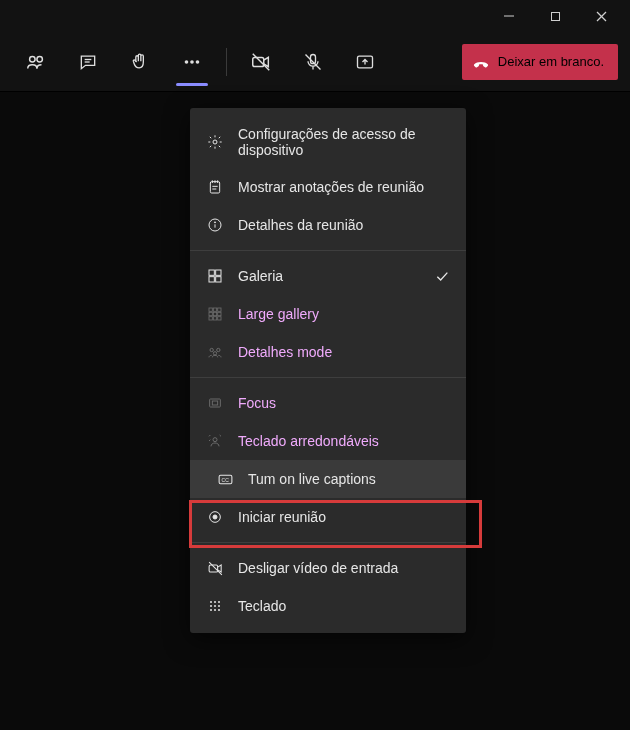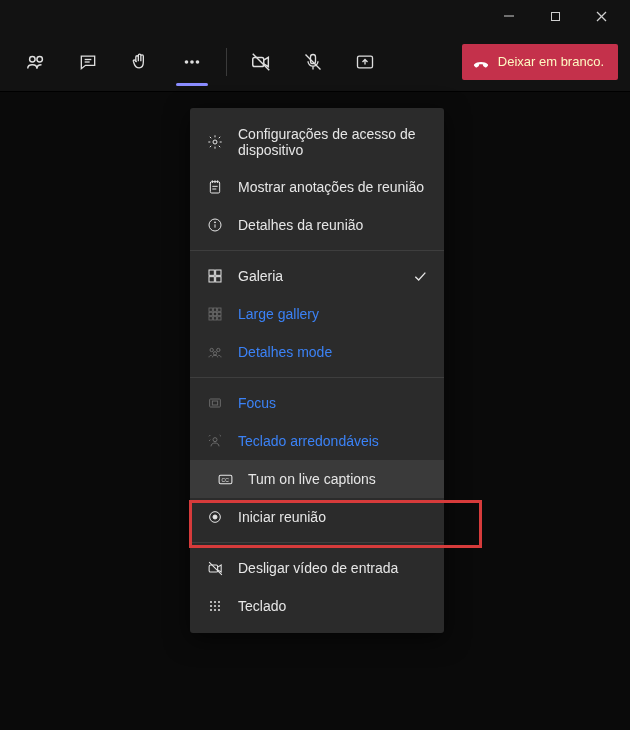--- a/index.html
+++ b/index.html
@@ -58,49 +58,49 @@
     bottom: -2px;
     left: 8px;
     right: 8px;
     height: 3px;
     background: #8a8cff;
     border-radius: 2px;
   }
   .leave-btn {
     margin-left: auto;
     background: #c4314b;
-    color: #fef9c3;
+    color: #000000;
     height: 36px;
     padding: 0 14px 0 10px;
     display: flex;
     align-items: center;
     gap: 8px;
     font-size: 13px;
     border-radius: 2px;
   }
   .menu {
     position: absolute;
     top: 108px;
     left: 190px;
-    width: 254px;
+    width: 276px;
     background: #2b2b2b;
     border-radius: 3px;
     box-shadow: 0 6px 24px rgba(0,0,0,0.6);
     padding: 8px 0;
   }
   .mitem {
     display: flex;
     align-items: center;
     gap: 14px;
     padding: 10px 16px;
     font-size: 14px;
     color: #e6e6e6;
     position: relative;
   }
-  .mitem.disabled { color: #3b82f6; }
+  .mitem.disabled { color: #f0abfc; }
   .mitem .micon {
     width: 18px;
     height: 18px;
     display: flex;
     align-items: center;
     justify-content: center;
     flex-shrink: 0;
   }
   .mitem .check {
     position: absolute;

